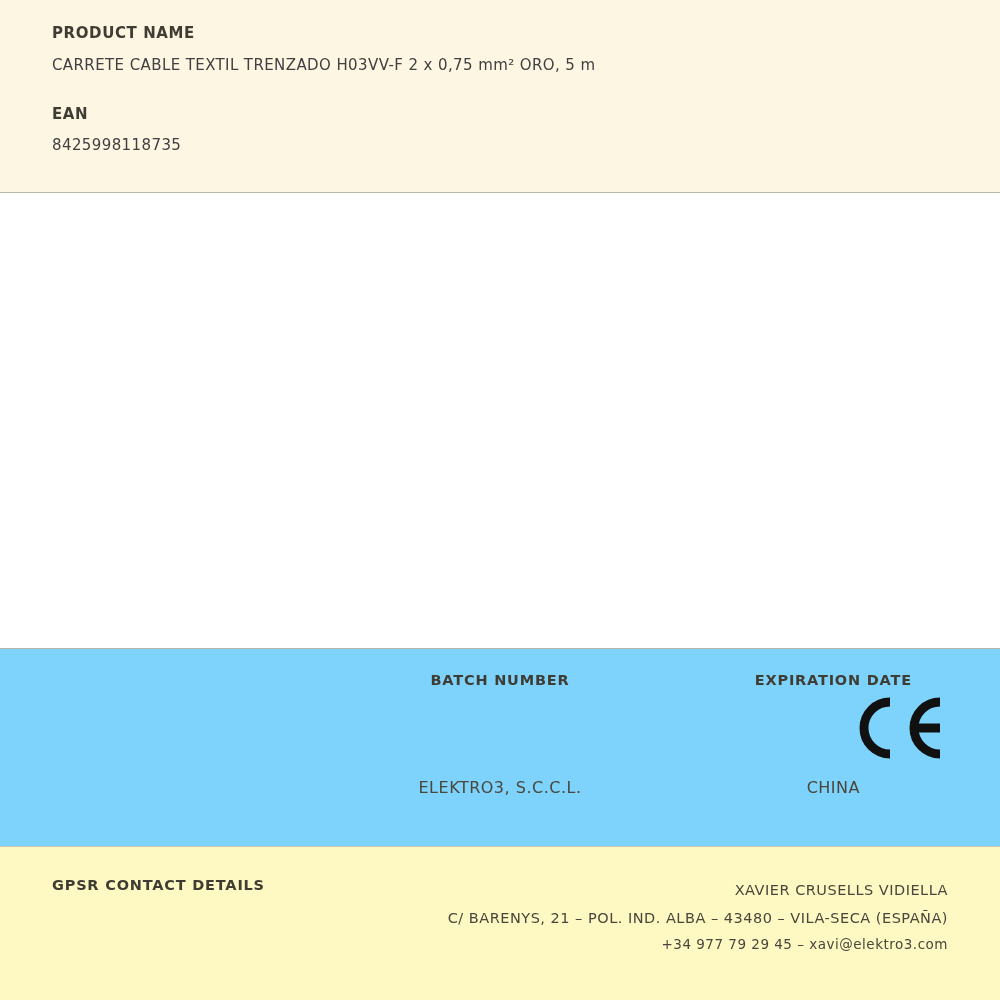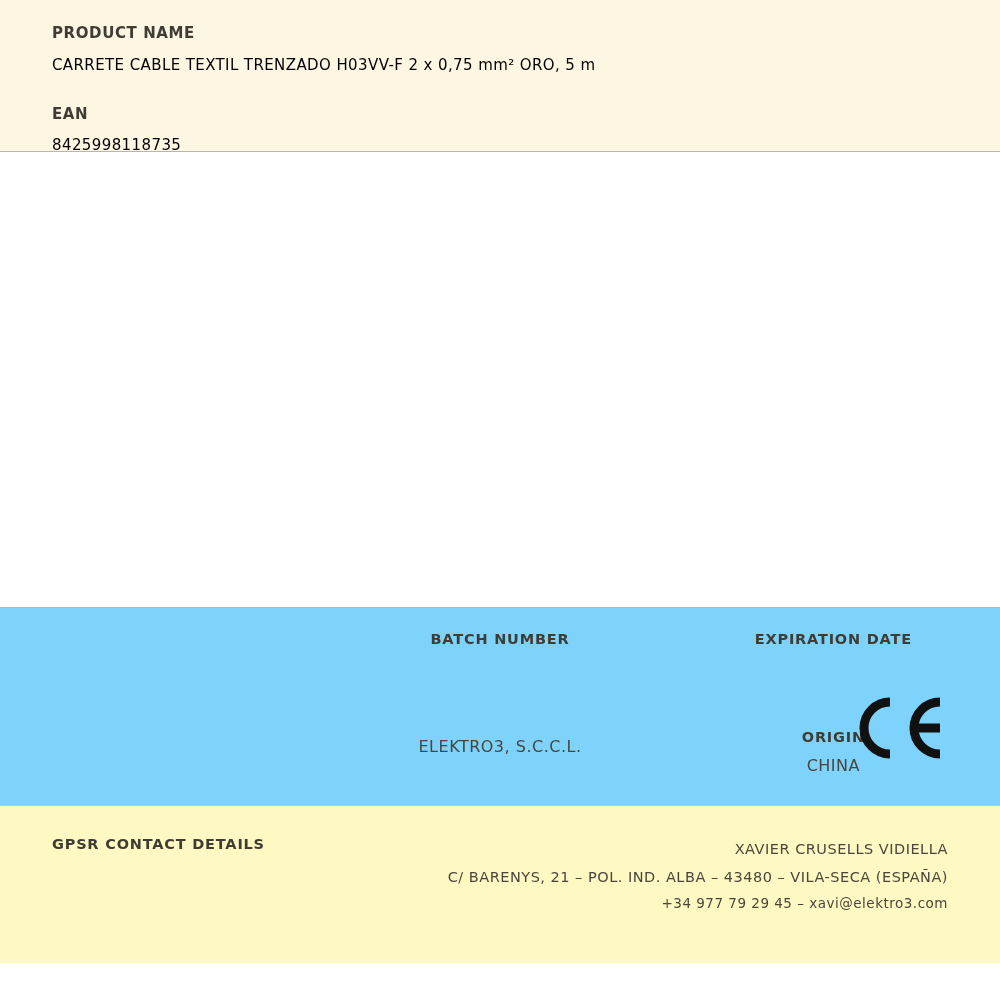--- a/index.html
+++ b/index.html
@@ -12,41 +12,41 @@
     background: #ffffff;
     color: #3f3c33;
     position: relative;
     overflow: hidden;
   }
 
   
   .top-section {
     background: #fdf6e3;
     padding: 24px 52px 0 52px;
-    height: 152px;
+    height: 193px;
     position: relative;
   }
   .top-section::after {
     content: "";
     position: absolute;
     left: 0; right: 0; bottom: 0;
     height: 1px;
     background: #b9b5a8;
   }
   .field-label {
     font-size: 15px;
     font-weight: bold;
     letter-spacing: 0.6px;
     color: #3f3c33;
     line-height: 1.3;
   }
   .field-value {
     font-size: 15px;
     letter-spacing: 0.4px;
-    color: #000000;
+    color: #404040;
     line-height: 1.35;
     margin-top: 11px;
   }
   .field-block + .field-block { margin-top: 30px; }
 
   
   .middle-section {
     background: #ffffff;
     height: 456px;
     position: relative;
@@ -162,21 +162,20 @@
       <div class="info-cell-value"></div>
     </div>
   </div>
 
   <div class="info-grid row-two">
     <div class="col-left"></div>
     <div class="col-mid">
       <div class="info-cell-value">ELEKTRO3, S.C.C.L.</div>
     </div>
     <div class="col-right">
-      <div class="info-cell-label">ORIGIN</div>
       <div class="info-cell-value">CHINA</div>
     </div>
   </div>
 </div>
 
 <div class="ce-mark">
   <svg width="96" height="72" viewBox="0 0 96 72" xmlns="http://www.w3.org/2000/svg">
     <path d="M38 10 A 26 26 0 1 0 38 62" fill="none" stroke="#111111" stroke-width="9"></path>
     <path d="M88 10 A 26 26 0 1 0 88 62" fill="none" stroke="#111111" stroke-width="9"></path>
     <rect x="62" y="31.5" width="26" height="9" fill="#111111"></rect>

